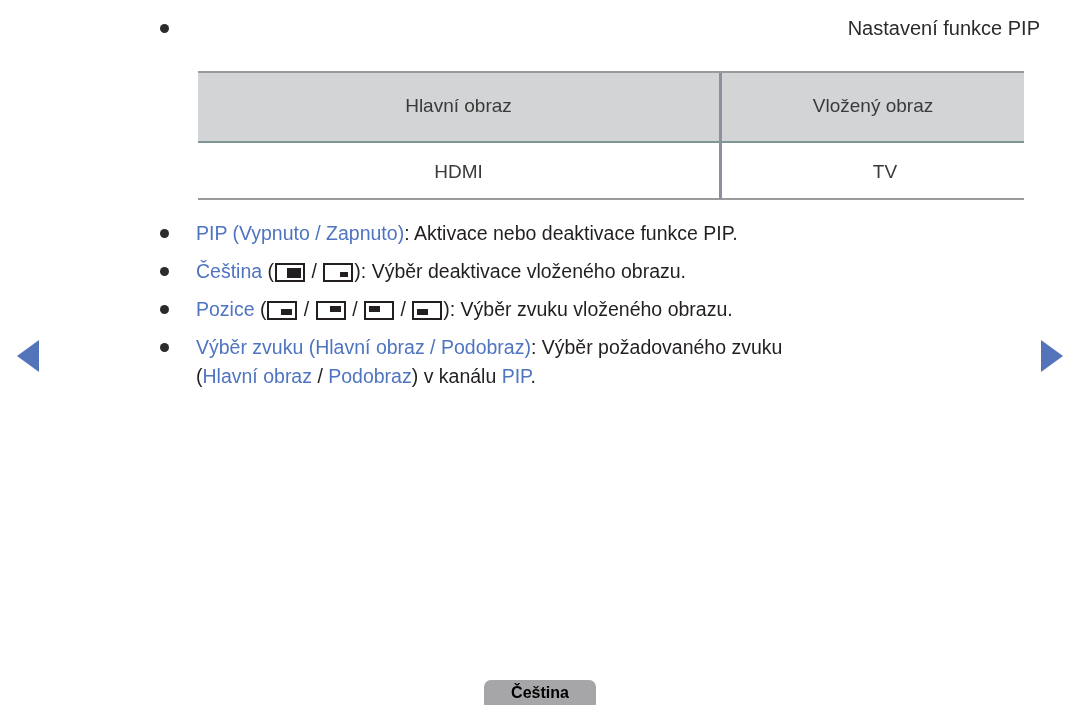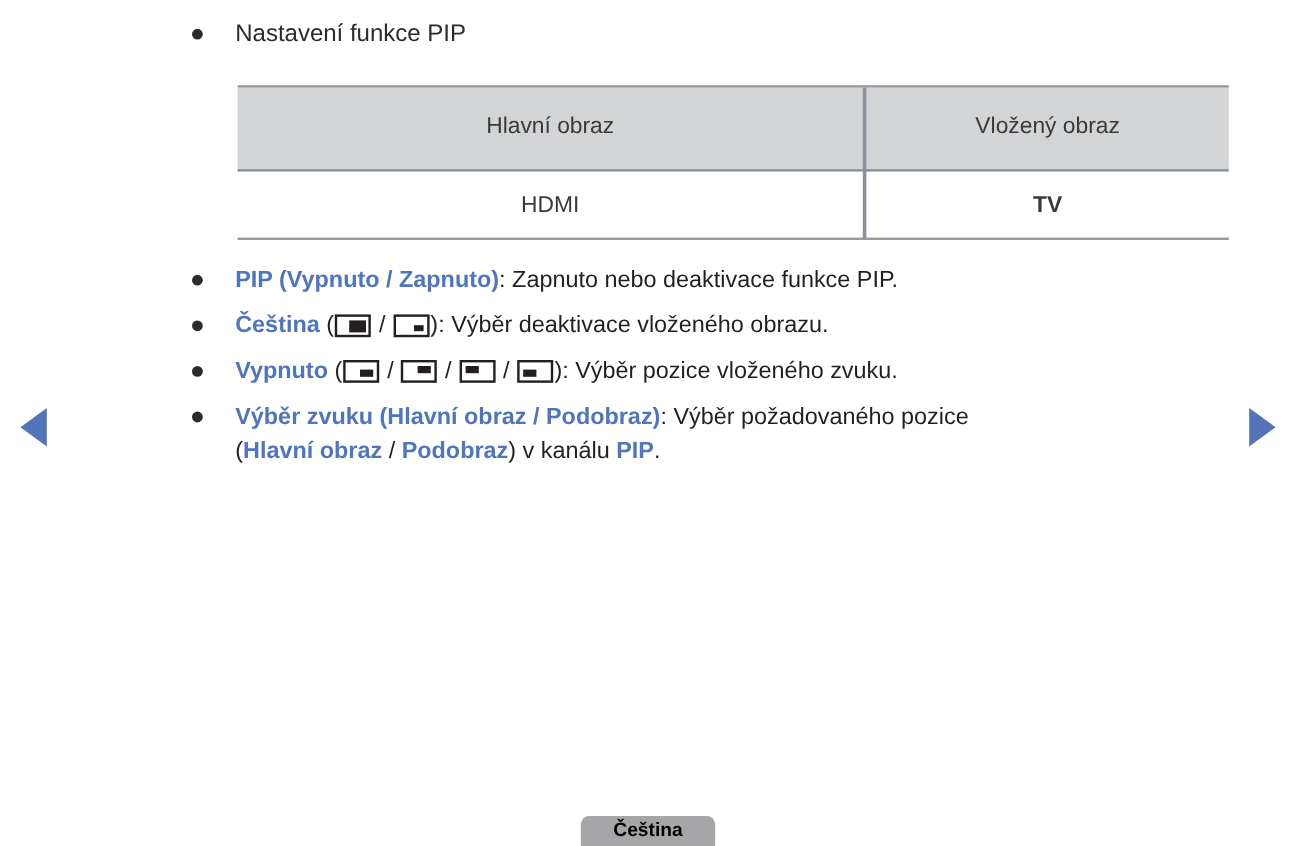--- a/index.html
+++ b/index.html
@@ -35,20 +35,21 @@
     border-bottom: 16px solid transparent;
     border-left: 22px solid #5374b8;
   }
 
   
   .content {
     position: absolute;
     left: 160px;
     top: 0;
     width: 880px;
+    text-align: right;
   }
 
   
   .bullet-row {
     display: flex;
     align-items: flex-start;
     font-size: 19.5px;
     line-height: 29px;
   }
   .bullet-dot {
@@ -67,21 +68,21 @@
   .heading-row {
     padding-top: 14px;
   }
   .heading-row .bullet-text {
     font-size: 20px;
     color: #2b2b2b;
   }
 
   .blue {
     color: #4f74c0;
-    font-weight: bold;
+    font-weight: normal;
   }
 
   
   .pip-table {
     position: absolute;
     left: 198px;
     top: 71px;
     width: 826px;
     height: 129px;
   }
@@ -116,21 +117,21 @@
 
   .cell {
     position: absolute;
     text-align: center;
     font-size: 19px;
     color: #3a3a3a;
   }
   .cell.head-main { left: 0;   top: 24px; width: 521px; }
   .cell.head-sub  { left: 524px; top: 24px; width: 302px; }
   .cell.row-main  { left: 0;   top: 90px; width: 521px; }
-  .cell.row-sub   { left: 524px; top: 90px; width: 302px; font-weight: bold; }
+  .cell.row-sub   { left: 536px; top: 90px; width: 302px; }
 
   
   .list-block {
     position: absolute;
     left: 160px;
     top: 219px;
     width: 880px;
   }
   .list-block .bullet-row {
     margin-bottom: 9px;
@@ -202,34 +203,34 @@
   <div class="cell head-main">Hlavní obraz</div>
   <div class="cell row-main">HDMI</div>
   <div class="cell head-sub">Vložený obraz</div>
   <div class="cell row-sub">TV</div>
 </div>
 
 <div class="list-block">
 
   <div class="bullet-row">
     <span class="bullet-dot"></span>
-    <span class="bullet-text"><span class="blue">PIP (Vypnuto / Zapnuto)</span><span>: </span><span>Zapnuto nebo deaktivace funkce PIP.</span></span>
+    <span class="bullet-text"><span class="blue">PIP (Vypnuto / Zapnuto)</span><span>: </span><span>Aktivace nebo deaktivace funkce PIP.</span></span>
   </div>
 
 
   <div class="bullet-row">
     <span class="bullet-dot"></span>
     <span class="bullet-text"><span class="blue">Čeština</span><span> (</span><span class="pip-ico sz-large"><i></i></span><span> / </span><span class="pip-ico sz-small"><i></i></span><span>)</span><span>: </span><span>Výběr deaktivace vloženého obrazu.</span></span>
   </div>
 
   <div class="bullet-row">
     <span class="bullet-dot"></span>
-    <span class="bullet-text"><span class="blue">Vypnuto</span><span> (</span><span class="pip-ico pos-br"><i></i></span><span> / </span><span class="pip-ico pos-tr"><i></i></span><span> / </span><span class="pip-ico pos-tl"><i></i></span><span> / </span><span class="pip-ico pos-bl"><i></i></span><span>)</span><span>: </span><span>Výběr pozice vloženého zvuku.</span></span>
-  </div>
-
-  <div class="bullet-row">
-    <span class="bullet-dot"></span>
-    <span class="bullet-text"><span class="blue">Výběr zvuku (Hlavní obraz / Podobraz)</span><span>: </span><span>Výběr požadovaného pozice</span><br><span>(</span><span class="blue">Hlavní obraz</span><span> / </span><span class="blue">Podobraz</span><span>)</span><span> v kanálu </span><span class="blue">PIP</span><span>.</span></span>
+    <span class="bullet-text"><span class="blue">Pozice</span><span> (</span><span class="pip-ico pos-br"><i></i></span><span> / </span><span class="pip-ico pos-tr"><i></i></span><span> / </span><span class="pip-ico pos-tl"><i></i></span><span> / </span><span class="pip-ico pos-bl"><i></i></span><span>)</span><span>: </span><span>Výběr zvuku vloženého obrazu.</span></span>
+  </div>
+
+  <div class="bullet-row">
+    <span class="bullet-dot"></span>
+    <span class="bullet-text"><span class="blue">Výběr zvuku (Hlavní obraz / Podobraz)</span><span>: </span><span>Výběr požadovaného zvuku</span><br><span>(</span><span class="blue">Hlavní obraz</span><span> / </span><span class="blue">Podobraz</span><span>)</span><span> v kanálu </span><span class="blue">PIP</span><span>.</span></span>
   </div>
 
 </div>
 
 <div class="lang-button">Čeština</div>
 
 </body></html>

